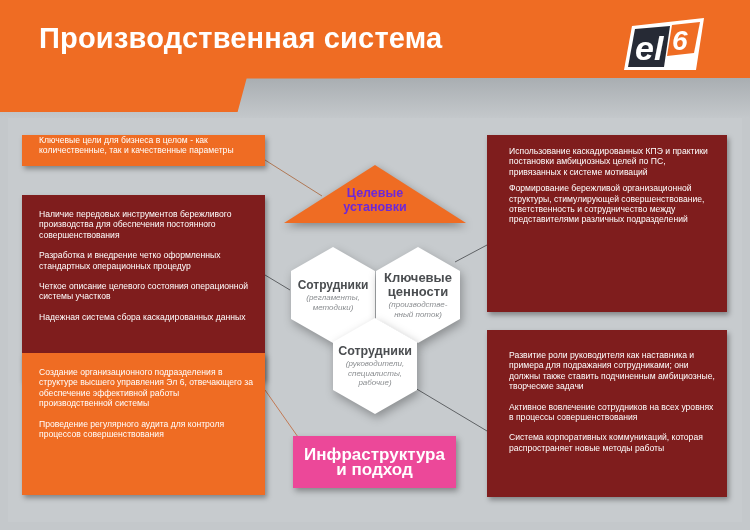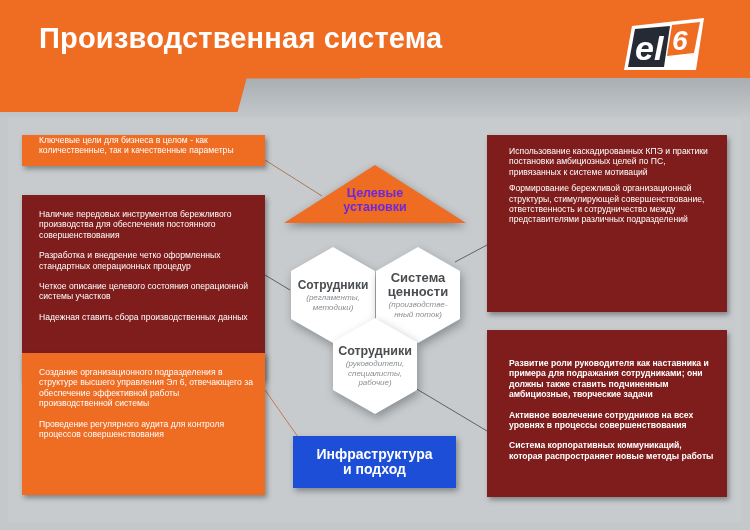--- a/index.html
+++ b/index.html
@@ -67,22 +67,22 @@
     width: 100%; height: 100%; background: #ffffff;
     clip-path: polygon(50% 0, 100% 25%, 100% 75%, 50% 100%, 0 75%, 0 25%);
     display: flex; flex-direction: column; align-items: center; justify-content: center;
     text-align: center;
   }
   .hex-title { color: #4a4d50; font-weight: bold; font-size: 12px; line-height: 14px; }
   .hex-sub { color: #8a8d90; font-style: italic; font-size: 8px; line-height: 9.5px; margin-top: 1px; }
 
   .infra-box {
     position: absolute; left: 293px; top: 436px; width: 163px; height: 52px;
-    background: #1d4ed8; color: #ffffff; font-weight: bold;
-    font-size: 14px; line-height: 15px; text-align: center;
+    background: #ec4899; color: #ffffff; font-weight: bold;
+    font-size: 17px; line-height: 15px; text-align: center;
     display: flex; align-items: center; justify-content: center;
     box-shadow: 2px 3px 6px rgba(0,0,0,0.35);
   }
 </style>
 </head>
 <body>
 
 <div class="header-band"></div>
 <div class="header-shadow"></div>
 <div class="inner-panel"></div>
@@ -106,34 +106,34 @@
 </svg>
 
 <div class="box orange" style="left:22px; top:135px; width:243px; height:31px; padding:0 12px 0 17px;">
   <p>Ключевые цели для бизнеса в целом - как количественные, так и качественные параметры</p>
 </div>
 
 <div class="box grey" style="left:22px; top:195px; width:243px; height:185px; padding:14px 12px 0 17px;">
   <p>Наличие передовых инструментов бережливого производства для обеспечения постоянного совершенствования</p>
   <p>Разработка и внедрение четко оформленных стандартных операционных процедур</p>
   <p>Четкое описание целевого состояния операционной системы участков</p>
-  <p>Надежная ставить сбора производственных данных</p>
+  <p>Надежная система сбора каскадированных данных</p>
 </div>
 
 <div class="box orange" style="left:22px; top:353px; width:243px; height:142px; padding:14px 12px 4px 17px;">
   <p>Создание организационного подразделения в структуре высшего управления Эл 6, отвечающего за обеспечение эффективной работы производственной системы</p>
   <p>Проведение регулярного аудита для контроля процессов совершенствования</p>
 </div>
 
 <div class="box grey" style="left:487px; top:135px; width:240px; height:177px; padding:11px 10px 0 22px;">
   <p style="margin-bottom:6px">Использование каскадированных КПЭ и практики постановки амбициозных целей по ПС, привязанных к системе мотиваций</p>
   <p>Формирование бережливой организационной структуры, стимулирующей совершенствование, ответственность и сотрудничество между представителями различных подразделений</p>
 </div>
 
-<div class="box grey" style="left:487px; top:330px; width:240px; height:167px; padding:28px 10px 0 22px;font-weight:bold;">
+<div class="box grey" style="left:487px; top:330px; width:240px; height:167px; padding:20px 10px 0 22px;">
   <p>Развитие роли руководителя как наставника и примера для подражания сотрудниками; они должны также ставить подчиненным амбициозные, творческие задачи</p>
   <p>Активное вовлечение сотрудников на всех уровнях в процессы совершенствования</p>
   <p>Система корпоративных коммуникаций, которая распространяет новые методы работы</p>
 </div>
 
 <div class="triangle-wrap">
   <div class="triangle"></div>
 </div>
 <div class="triangle-label">
   <div>Целевые</div>
@@ -143,21 +143,21 @@
 <div class="hex-wrap" style="left:291px; top:247px;">
   <div class="hex">
     <div class="hex-title">Сотрудники</div>
     <div class="hex-sub">(регламенты,</div>
     <div class="hex-sub" style="margin-top:0">методики)</div>
   </div>
 </div>
 
 <div class="hex-wrap" style="left:376px; top:247px;">
   <div class="hex">
-    <div class="hex-title" style="font-size:13px">Система</div>
+    <div class="hex-title" style="font-size:13px">Ключевые</div>
     <div class="hex-title" style="font-size:13px">ценности</div>
     <div class="hex-sub">(производстве-</div>
     <div class="hex-sub" style="margin-top:0">нный поток)</div>
   </div>
 </div>
 
 <div class="hex-wrap" style="left:333px; top:318px;">
   <div class="hex">
     <div class="hex-title" style="font-size:12.5px">Сотрудники</div>
     <div class="hex-sub">(руководители,</div>

